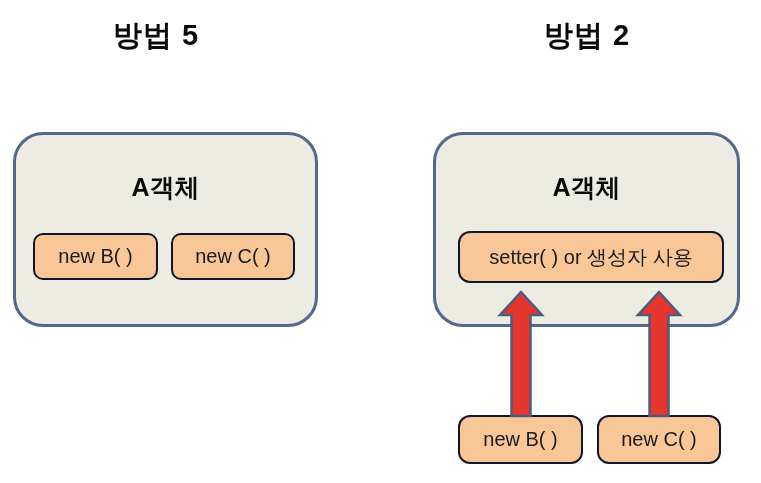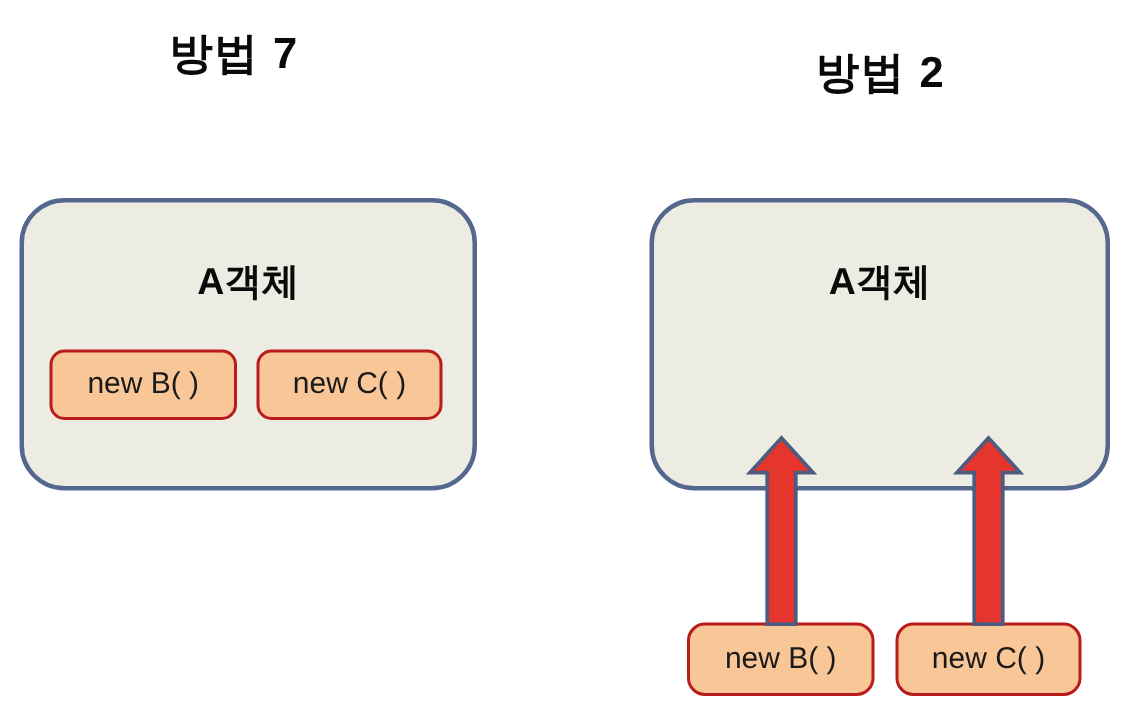--- a/index.html
+++ b/index.html
@@ -19,21 +19,21 @@
   .method-title {
     position: absolute;
     top: 16px;
     font-size: 29px;
     font-weight: bold;
     color: #0a0a0a;
     text-align: center;
     letter-spacing: 1px;
   }
   .method-title.m1 { left: 6px;   width: 300px; }
-  .method-title.m2 { left: 437px; width: 300px; margin-top: 13px; }
+  .method-title.m2 { left: 437px; width: 300px; }
 
   .object-box {
     position: absolute;
     top: 132px;
     height: 195px;
     background: #ececе2;
     background-color: #ECECE2;
     border: 3px solid #54688F;
     border-radius: 30px;
     box-sizing: border-box;
@@ -49,21 +49,21 @@
     text-align: center;
     font-size: 25px;
     font-weight: bold;
     color: #0a0a0a;
     margin-top: 20px;
   }
 
   .chip {
     position: absolute;
     background: #F8C697;
-    border: 2px solid #b91c1c;
+    border: 2px solid #0f172a;
     border-radius: 10px;
     box-sizing: border-box;
     display: flex;
     align-items: center;
     justify-content: center;
     font-size: 20px;
     color: #1a1a1a;
     white-space: nowrap;
   }
   
@@ -84,32 +84,33 @@
     z-index: 5;
   }
   .arrow-svg.a1 { left: 497px; top: 290px; }
   .arrow-svg.a2 { left: 635px; top: 290px; }
 </style>
 </head>
 <body>
 
 <div class="canvas">
 
-  <div class="method-title m1">방법 7</div>
+  <div class="method-title m1">방법 5</div>
 
   <div class="object-box left">
     <div class="object-label">A객체</div>
     <div class="chip new-b-left">new B( )</div>
     <div class="chip new-c-left">new C( )</div>
   </div>
 
   <div class="method-title m2">방법 2</div>
 
   <div class="object-box right">
     <div class="object-label">A객체</div>
+    <div class="chip setter">setter( ) or 생성자 사용</div>
   </div>
 
   <svg class="arrow-svg a1" viewBox="0 0 48 128">
     <polygon points="24,2 3,25 14.5,25 14.5,126 33.5,126 33.5,25 45,25" fill="#E6352C" stroke="#4D5C7E" stroke-width="2.5" stroke-linejoin="miter"></polygon>
   </svg>
   <svg class="arrow-svg a2" viewBox="0 0 48 128">
     <polygon points="24,2 3,25 14.5,25 14.5,126 33.5,126 33.5,25 45,25" fill="#E6352C" stroke="#4D5C7E" stroke-width="2.5" stroke-linejoin="miter"></polygon>
   </svg>
 
   <div class="chip new-b-bottom">new B( )</div>

